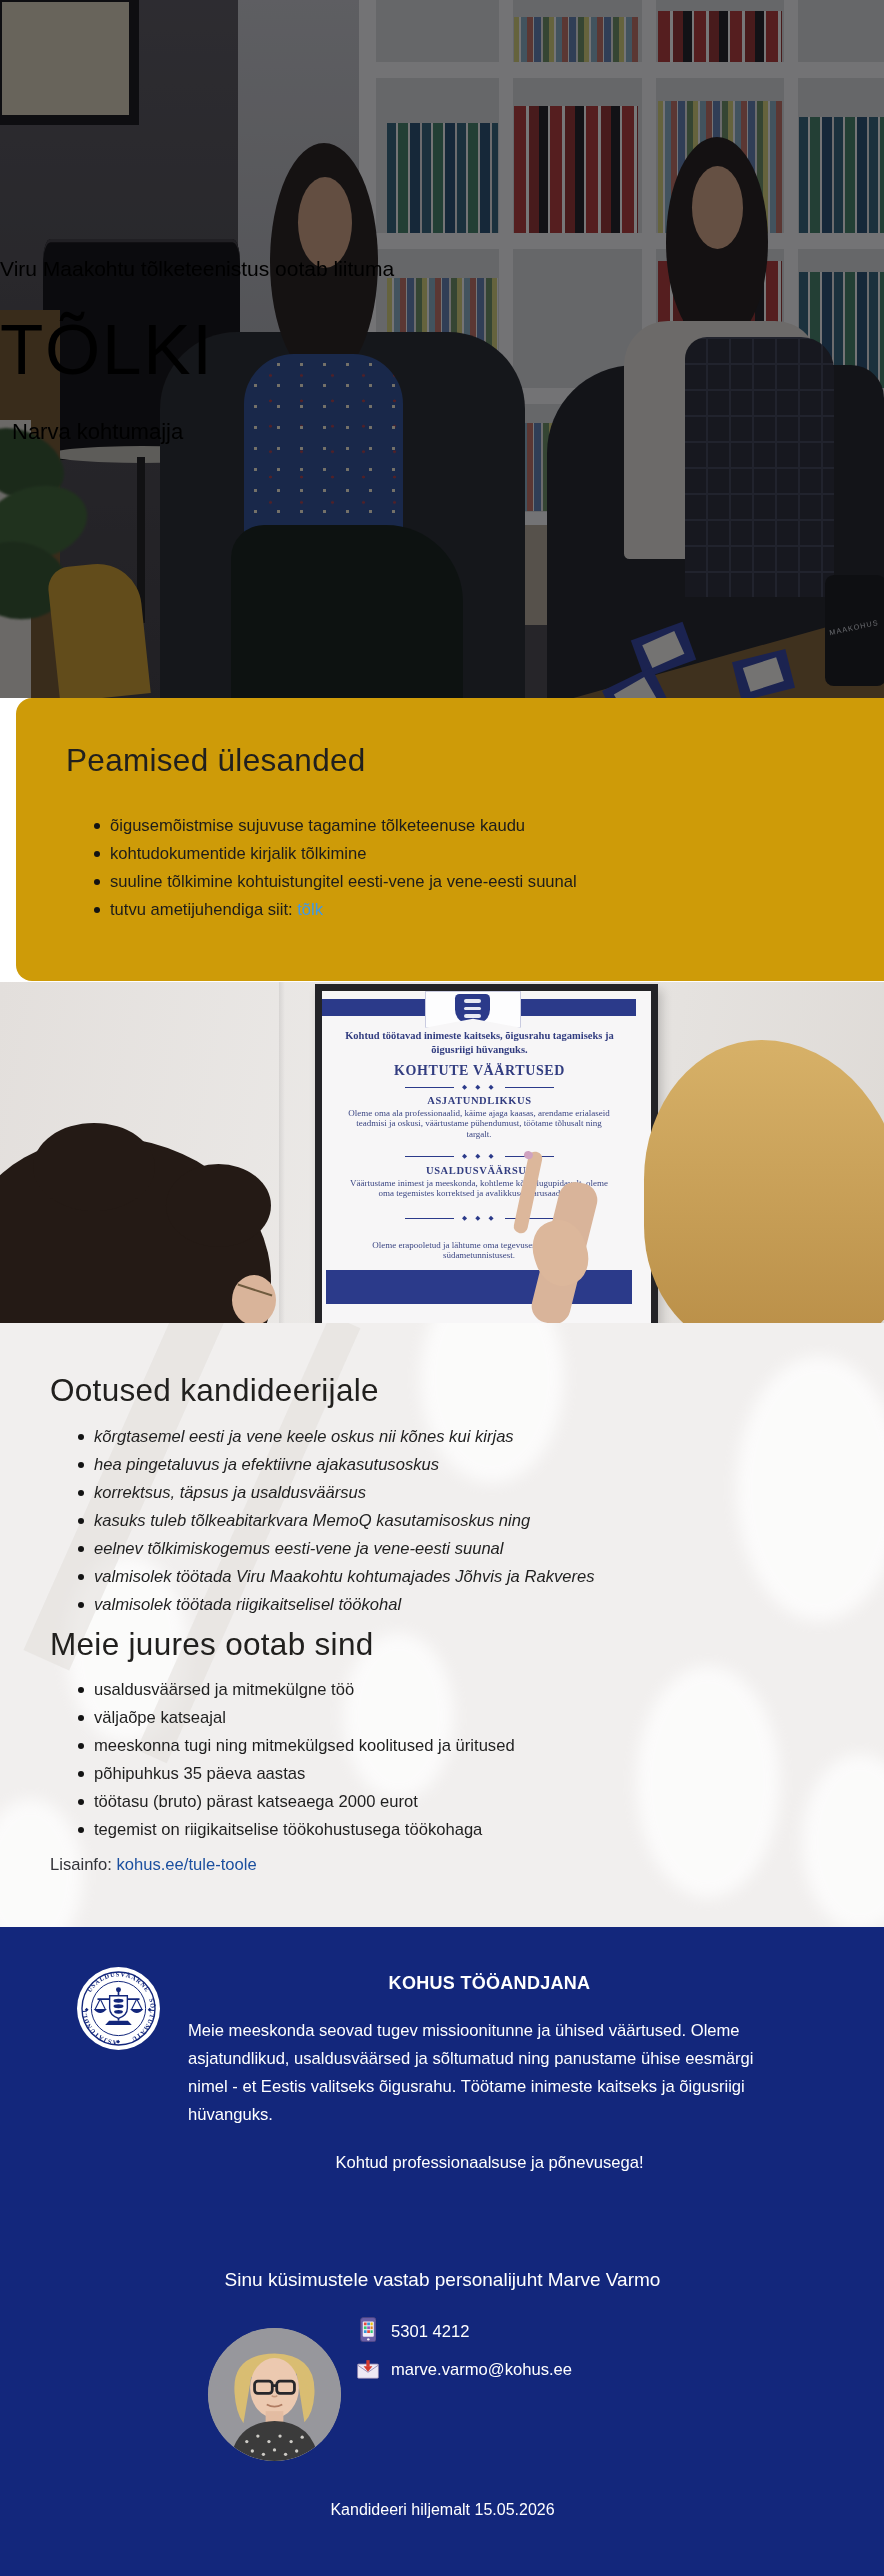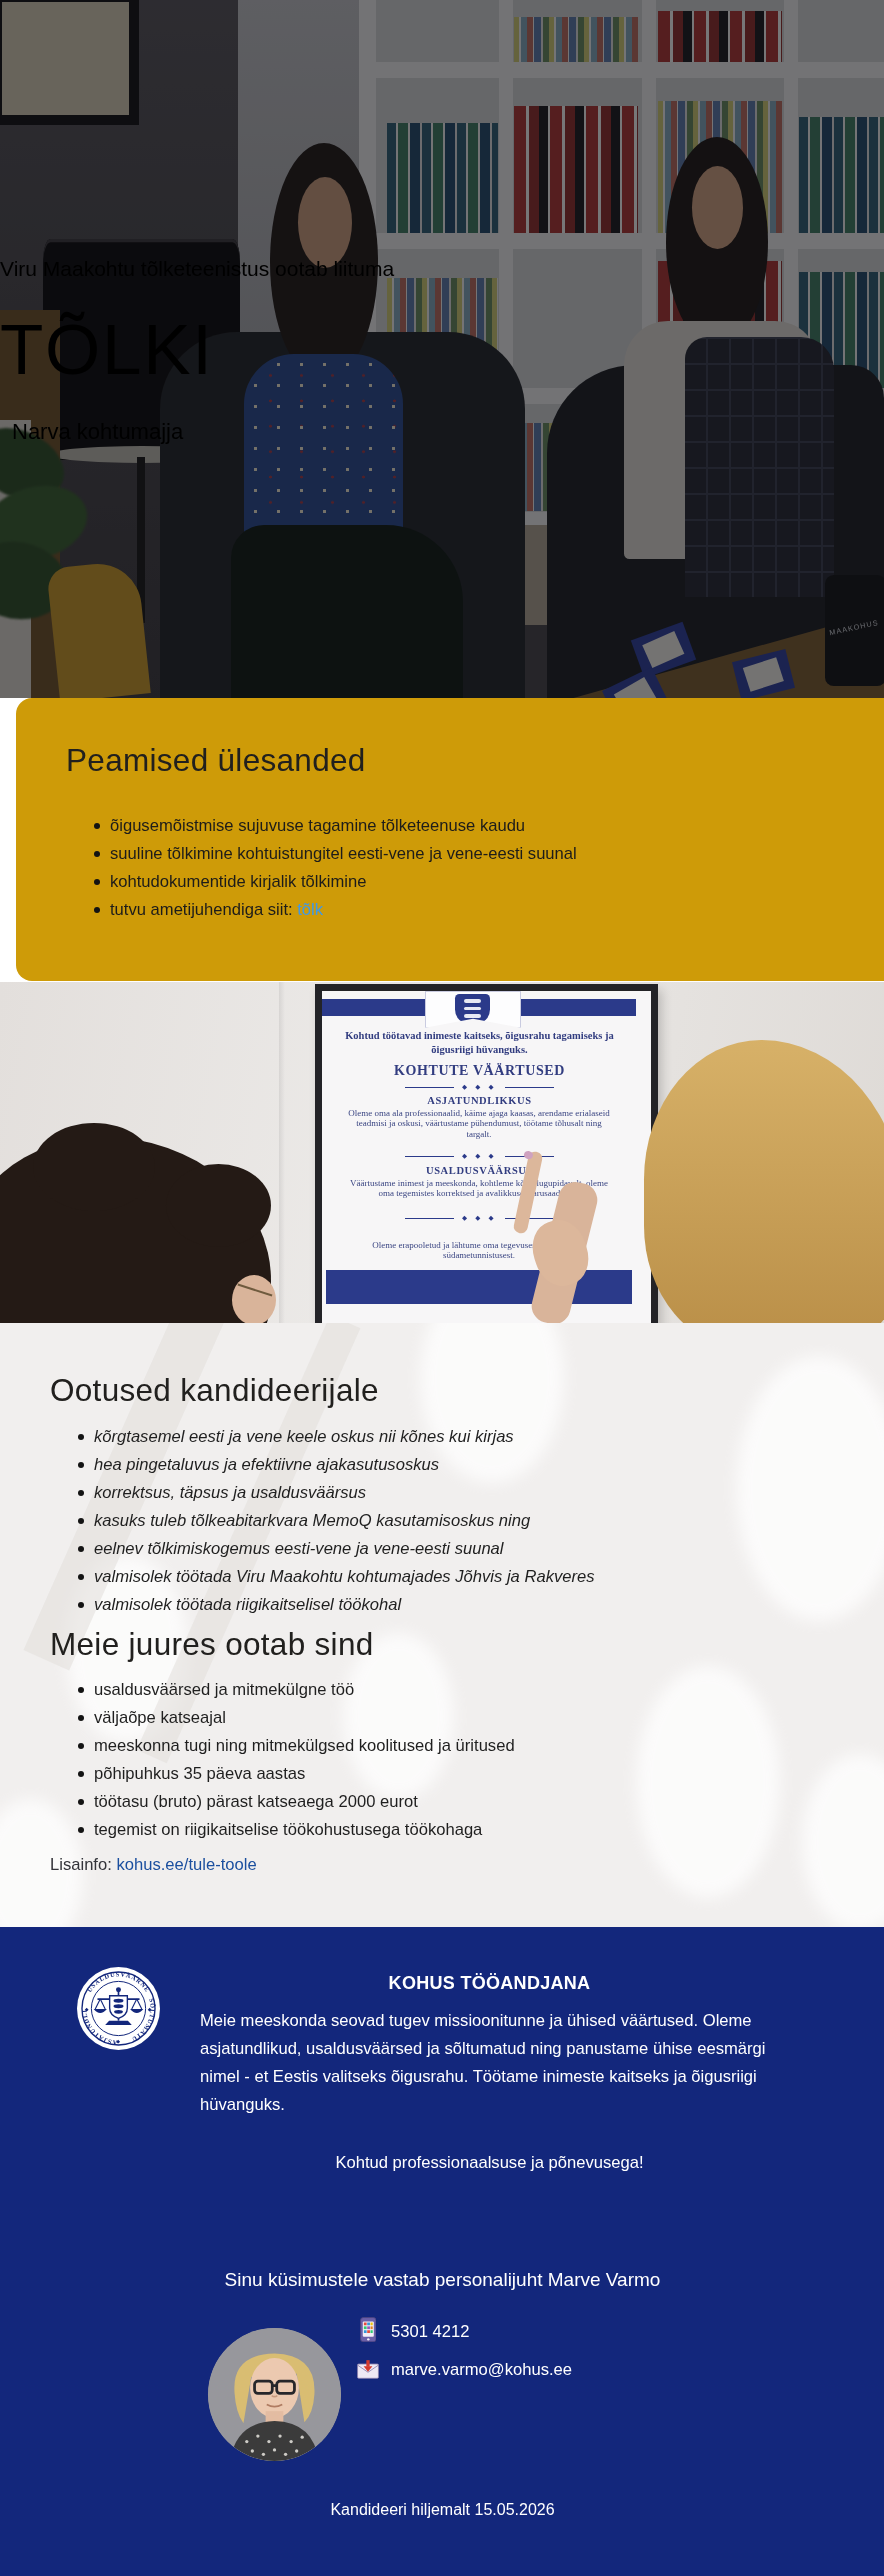--- a/index.html
+++ b/index.html
@@ -110,21 +110,21 @@
   .white .sec-h{position:absolute;left:50px;}
   .white .blist li{color:#1f1f1f;}
   #list-expect{position:absolute;left:75px;top:100px;font-style:italic;}
   #list-offers{position:absolute;left:75px;top:353px;}
   .lisainfo{position:absolute;left:50px;top:532px;font-size:16.6px;color:#33343a;}
 
   
   .footer{position:absolute;left:0;top:1927px;width:885px;height:649px;background:#13277c;color:#ffffff;}
   .f-logo{position:absolute;left:77px;top:40px;width:83px;height:83px;}
   .f-head{position:absolute;left:188px;top:46px;width:603px;text-align:center;font-size:18px;font-weight:bold;letter-spacing:0.3px;}
-  .f-para{position:absolute;left:188px;top:80px;width:592px;font-size:16.6px;line-height:28px;margin-left:12px;}
+  .f-para{position:absolute;left:188px;top:90px;width:592px;font-size:16.6px;line-height:28px;}
   .f-slogan{position:absolute;left:188px;top:226px;width:603px;text-align:center;font-size:16.6px;}
   .f-contact-h{position:absolute;left:0;top:342px;width:885px;text-align:center;font-size:19px;}
   .f-avatar{position:absolute;left:208px;top:401px;width:133px;height:133px;border-radius:50%;overflow:hidden;background:#97979c;}
   .f-row{position:absolute;left:357px;display:flex;align-items:center;gap:12px;font-size:16.6px;}
   .f-row .ic{width:22px;height:25.4px;display:flex;align-items:center;justify-content:center;}
   .f-deadline{position:absolute;left:0;top:574px;width:885px;text-align:center;font-size:16px;}
 </style>
 </head>
 <body>
 
@@ -197,22 +197,22 @@
 
     <div class="hero-tagline">Viru Maakohtu tõlketeenistus ootab liituma</div>
     <div class="hero-title">TÕLKI</div>
     <div class="hero-subtitle">Narva kohtumajja</div>
   </div>
 
   <div class="yellow">
     <div class="sec-h">Peamised ülesanded</div>
     <ul class="blist">
       <li>õigusemõistmise sujuvuse tagamine tõlketeenuse kaudu</li>
+      <li>kohtudokumentide kirjalik tõlkimine</li>
       <li>suuline tõlkimine  kohtuistungitel eesti-vene ja vene-eesti suunal</li>
-      <li>kohtudokumentide kirjalik tõlkimine</li>
       <li><span>tutvu ametijuhendiga siit: </span><a href="#" class="link-light">tõlk</a></li>
     </ul>
   </div>
 
   <div class="photo">
     <div class="wallline"></div>
     <div class="frame">
       <div class="p-inner">
         <div class="p-band" style="left:0;width:103px;"></div>
         <div class="p-band" style="left:197px;width:117px;"></div>

